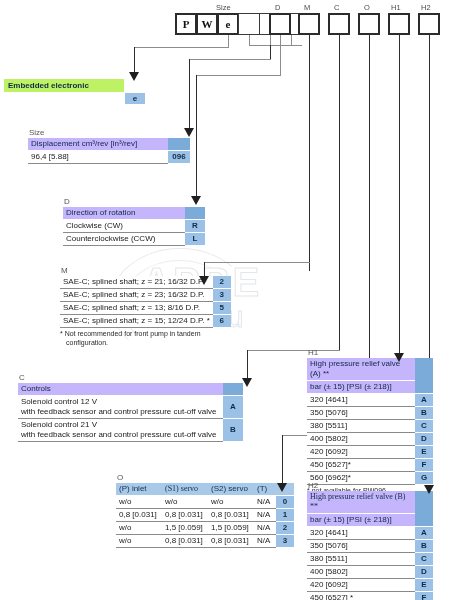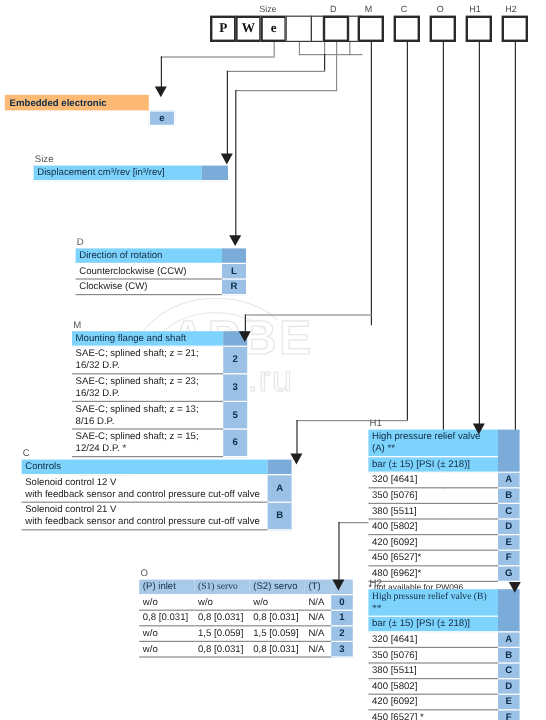--- a/index.html
+++ b/index.html
@@ -107,21 +107,21 @@
     background: transparent;
   }
   table.opt td, table.opt th {
     padding: 1px 3px;
     font-weight: normal;
     text-align: left;
     vertical-align: middle;
     line-height: 1.25;
   }
   .hdr td, .hdr th {
-    background: #7dd3fc;
+    background: #c4b5fd;
     font-weight: bold;
     font-size: 8px;
     color: #102a43;
     border-bottom: 1px solid #ffffff;
   }
   .subhdr td {
     background: #a8c9e8;
     font-size: 8px;
     color: #14304d;
     border-bottom: 1px solid #ffffff;
@@ -140,21 +140,21 @@
     font-size: 7px;
     color: #2a2a2a;
     margin-top: 1px;
     line-height: 1.3;
   }
   .note .ind { padding-left: 6px; display:block; }
 
   
   .emb-bar {
     position: absolute;
-    background: #fdba74;
+    background: #bef264;
     font-size: 8px;
     font-weight: bold;
     color: #0e2c47;
     padding: 2px 4px;
     z-index: 2;
   }
   .emb-code {
     position: absolute;
     width: 22px; height: 13px;
     background: #9bc2e6;
@@ -253,52 +253,52 @@
   <div class="emb-code" style="left:124px; top:92px;">e</div>
 
   <div class="tbl-wrap" style="left:28px; top:128px;">
     <div class="sec-letter">Size</div>
     <table class="opt">
       <tbody>
           <tr class="hdr">
         <td style="width:140px;">Displacement cm³/rev [in³/rev]</td>
         <td style="width:22px; background:#7bacd9;"></td>
       </tr>
+      <tr class="drow">
+        <td>96,4 [5.88]</td>
+        <td class="code">096</td>
+      </tr>
     </tbody>
       </table>
   </div>
 
   <div class="tbl-wrap" style="left:63px; top:197px;">
     <div class="sec-letter">D</div>
     <table class="opt">
       <tbody>
           <tr class="hdr">
         <td style="width:122px;">Direction of rotation</td>
         <td style="width:20px; background:#7bacd9;"></td>
       </tr>
       <tr class="drow">
+        <td>Clockwise (CW)</td>
+        <td class="code">R</td>
+      </tr>
+      <tr class="drow">
         <td>Counterclockwise (CCW)</td>
         <td class="code">L</td>
       </tr>
-      <tr class="drow">
-        <td>Clockwise (CW)</td>
-        <td class="code">R</td>
-      </tr>
     </tbody>
       </table>
   </div>
 
   <div class="tbl-wrap" style="left:60px; top:266px;">
     <div class="sec-letter">M</div>
     <table class="opt">
       <tbody>
-          <tr class="hdr">
-        <td style="width:126px;">Mounting flange and shaft</td>
-        <td style="width:20px; background:#7bacd9;"></td>
-      </tr>
       <tr class="drow">
         <td>SAE-C; splined shaft; z = 21; 16/32 D.P.</td>
         <td class="code">2</td>
       </tr>
       <tr class="drow">
         <td>SAE-C; splined shaft; z = 23; 16/32 D.P.</td>
         <td class="code">3</td>
       </tr>
       <tr class="drow">
         <td>SAE-C; splined shaft; z = 13;  8/16 D.P.</td>
@@ -414,21 +414,21 @@
       </tr>
       <tr class="drow">
         <td>420 [6092]</td>
         <td class="code">E</td>
       </tr>
       <tr class="drow">
         <td>450 [6527]*</td>
         <td class="code">F</td>
       </tr>
       <tr class="drow">
-        <td>480 [6962]*</td>
+        <td>560 [6962]*</td>
         <td class="code">G</td>
       </tr>
     </tbody>
       </table>
     <div class="note">* not available for PW096</div>
   </div>
 
   <div class="tbl-wrap" style="left:307px; top:481px;">
     <div class="sec-letter">H2</div>
     <table class="opt">

